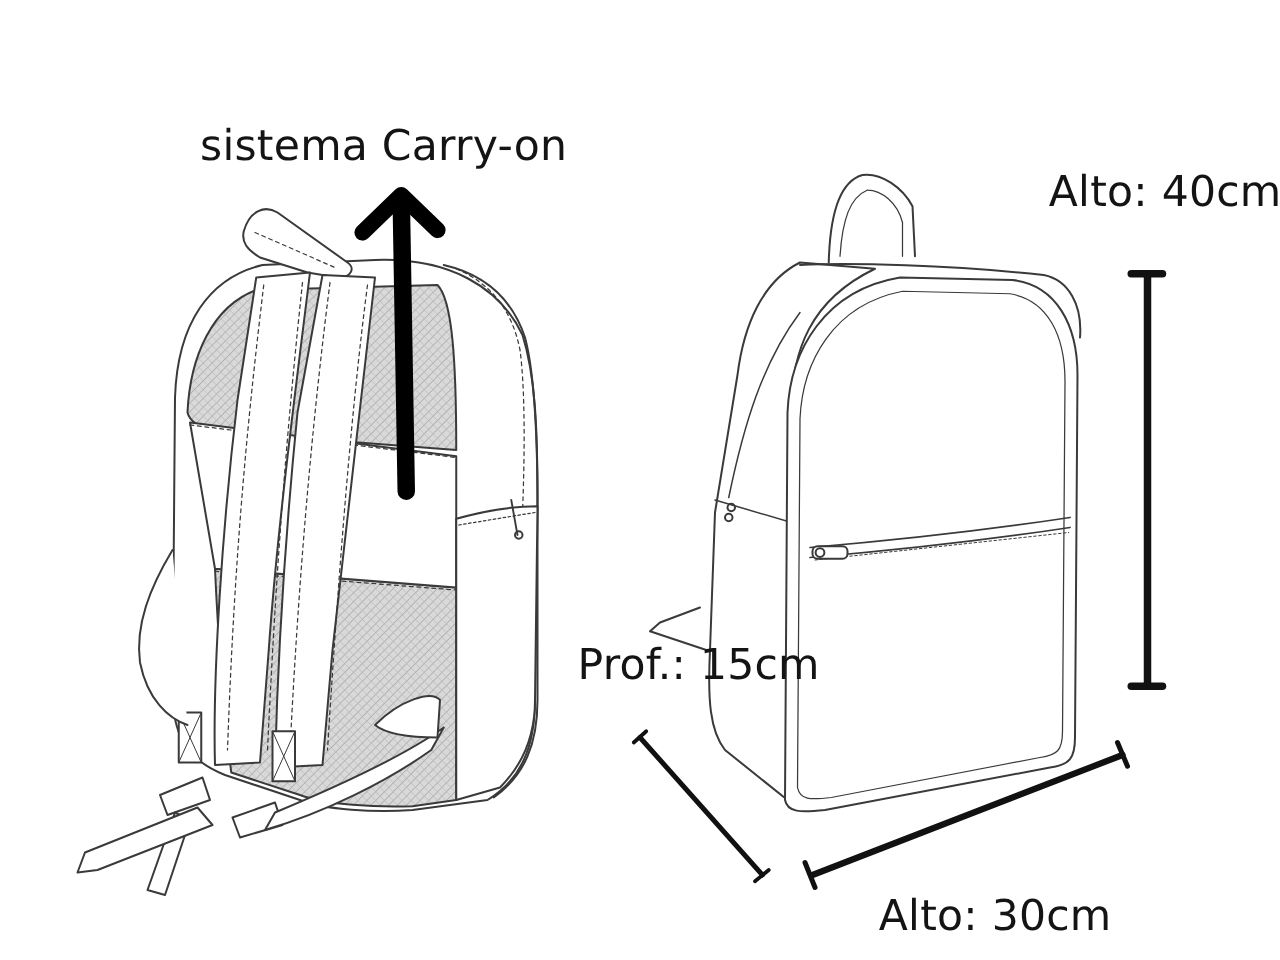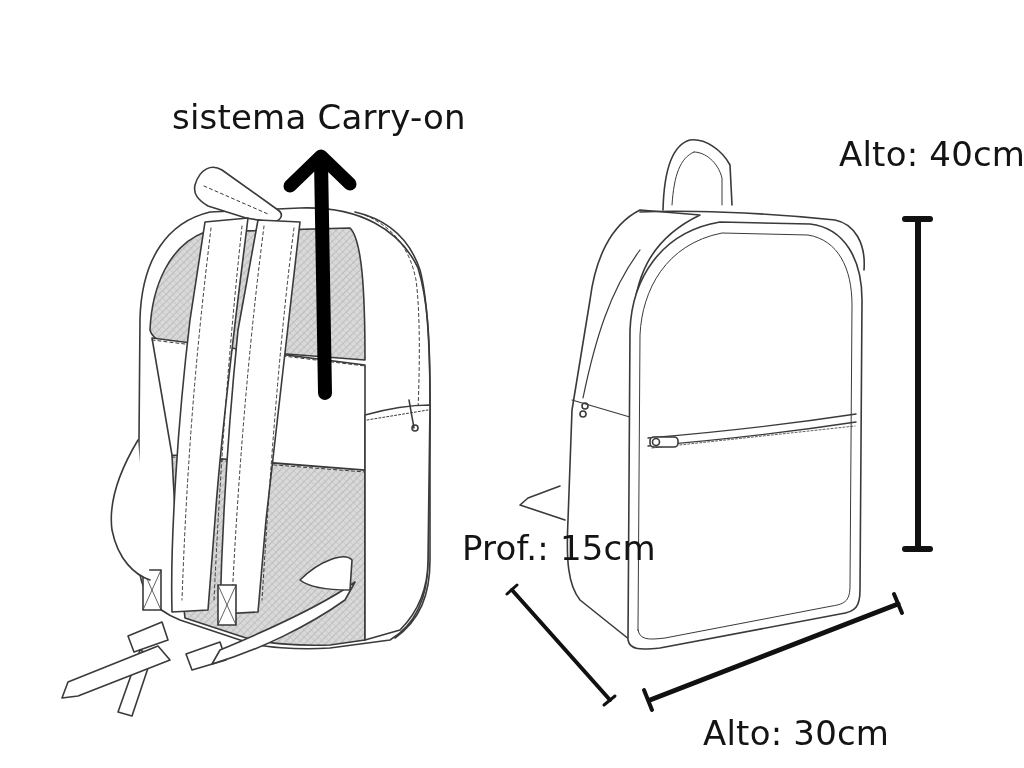--- a/index.html
+++ b/index.html
@@ -1,20 +1,20 @@
 <!DOCTYPE html>
 <html><head>
   <meta charset="utf-8">
   <style>
     html, body { margin: 0; padding: 0; background: #ffffff; }
     body { width: 1024px; height: 768px; position: relative; overflow: hidden; font-family: "DejaVu Sans", sans-serif; color: #111111; }
     .label { position: absolute; font-size: 34px; line-height: 1; white-space: nowrap; color: #141414; letter-spacing: 0.2px; }
-    #carry-label { left: 172px; top: 100px; }
+    #carry-label { left: 160px; top: 100px; }
     #alto-label { left: 796px; top: 137px; margin-left: 43px; }
-    #prof-label { left: 462px; top: 531px; }
+    #prof-label { left: 462px; top: 515px; }
     #ancho-label { left: 703px; top: 716px; }
     svg.art { position: absolute; left: 0; top: 0; }
   </style>
 </head>
 <body>
 
 <svg class="art" width="1024" height="768" viewBox="0 0 1024 768" xmlns="http://www.w3.org/2000/svg">
   <defs>
     <pattern id="mesh" width="5" height="5" patternUnits="userSpaceOnUse" patternTransform="rotate(45)">
       <rect width="5" height="5" fill="#d9d9d9"></rect>

